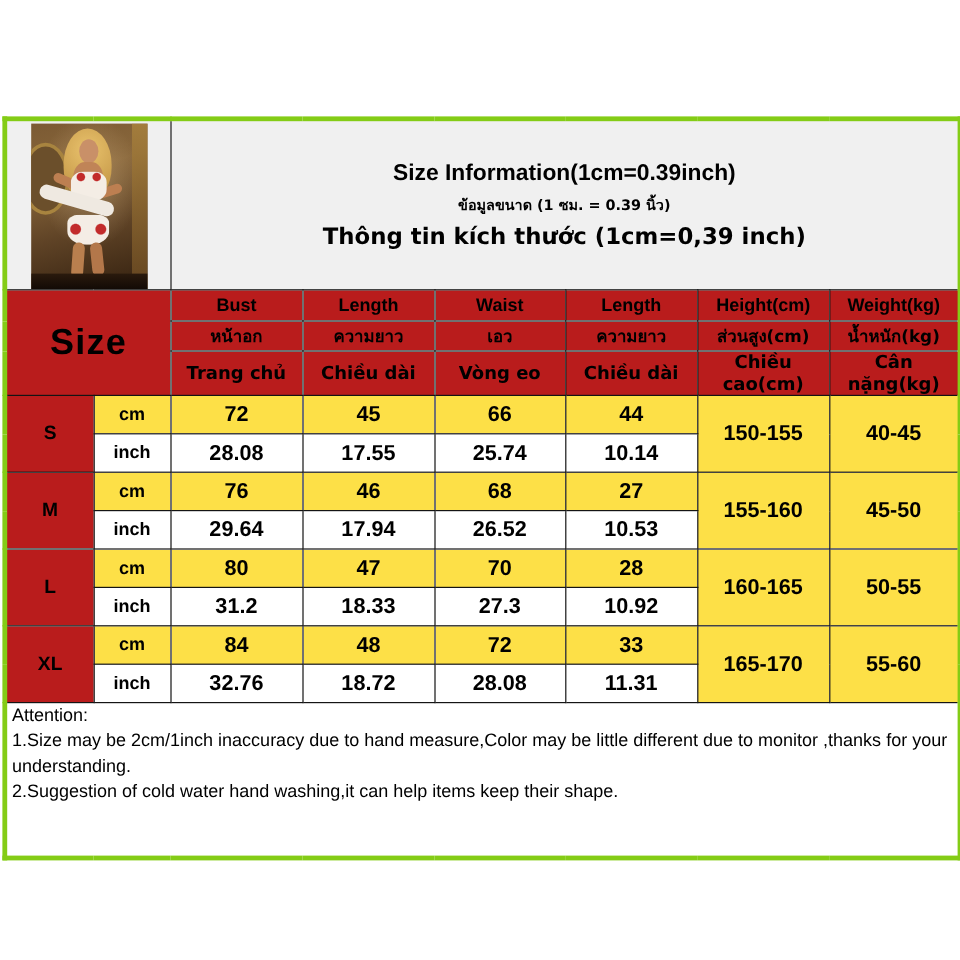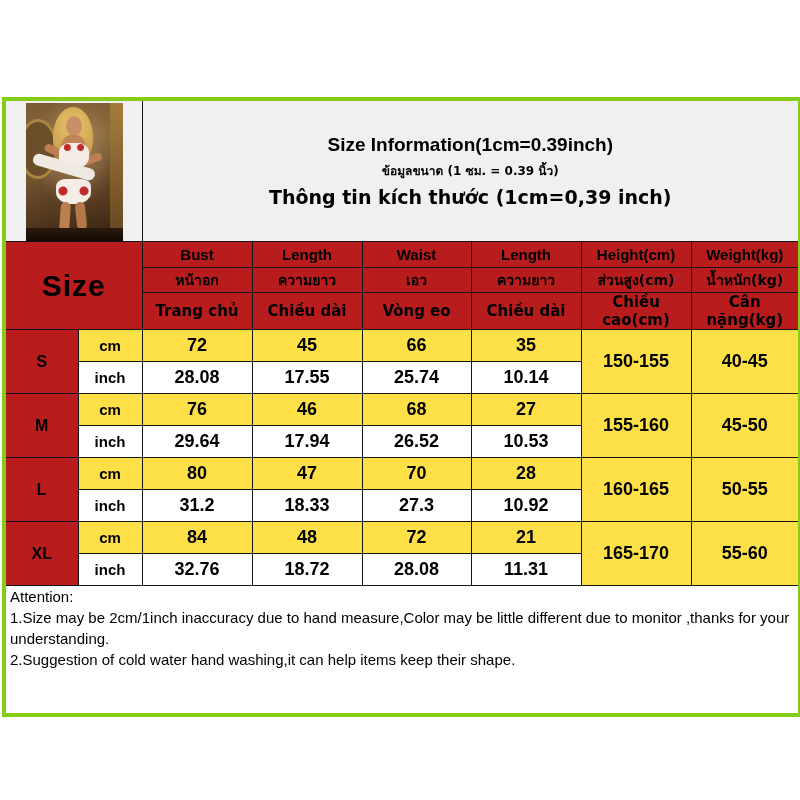--- a/index.html
+++ b/index.html
@@ -182,21 +182,21 @@
     <td class="bg-head head-vi">Chiều cao(cm)</td>
     <td class="bg-head head-vi">Cân nặng(kg)</td>
   </tr>
 
   <tr class="r-data">
     <td rowspan="2" class="bg-head size-lab">S</td>
     <td class="bg-tint unit-lab">cm</td>
     <td class="bg-tint val">72</td>
     <td class="bg-tint val">45</td>
     <td class="bg-tint val">66</td>
-    <td class="bg-tint val">35</td>
+    <td class="bg-tint val">44</td>
     <td rowspan="2" class="bg-tint val">150-155</td>
     <td rowspan="2" class="bg-tint val">40-45</td>
   </tr>
   <tr class="r-data">
     <td class="bg-white unit-lab">inch</td>
     <td class="bg-white val">28.08</td>
     <td class="bg-white val">17.55</td>
     <td class="bg-white val">25.74</td>
     <td class="bg-white val">10.14</td>
   </tr>
@@ -236,21 +236,21 @@
     <td class="bg-white val">27.3</td>
     <td class="bg-white val">10.92</td>
   </tr>
 
   <tr class="r-data">
     <td rowspan="2" class="bg-head size-lab">XL</td>
     <td class="bg-tint unit-lab">cm</td>
     <td class="bg-tint val">84</td>
     <td class="bg-tint val">48</td>
     <td class="bg-tint val">72</td>
-    <td class="bg-tint val">21</td>
+    <td class="bg-tint val">33</td>
     <td rowspan="2" class="bg-tint val">165-170</td>
     <td rowspan="2" class="bg-tint val">55-60</td>
   </tr>
   <tr class="r-data">
     <td class="bg-white unit-lab">inch</td>
     <td class="bg-white val">32.76</td>
     <td class="bg-white val">18.72</td>
     <td class="bg-white val">28.08</td>
     <td class="bg-white val">11.31</td>
   </tr>

